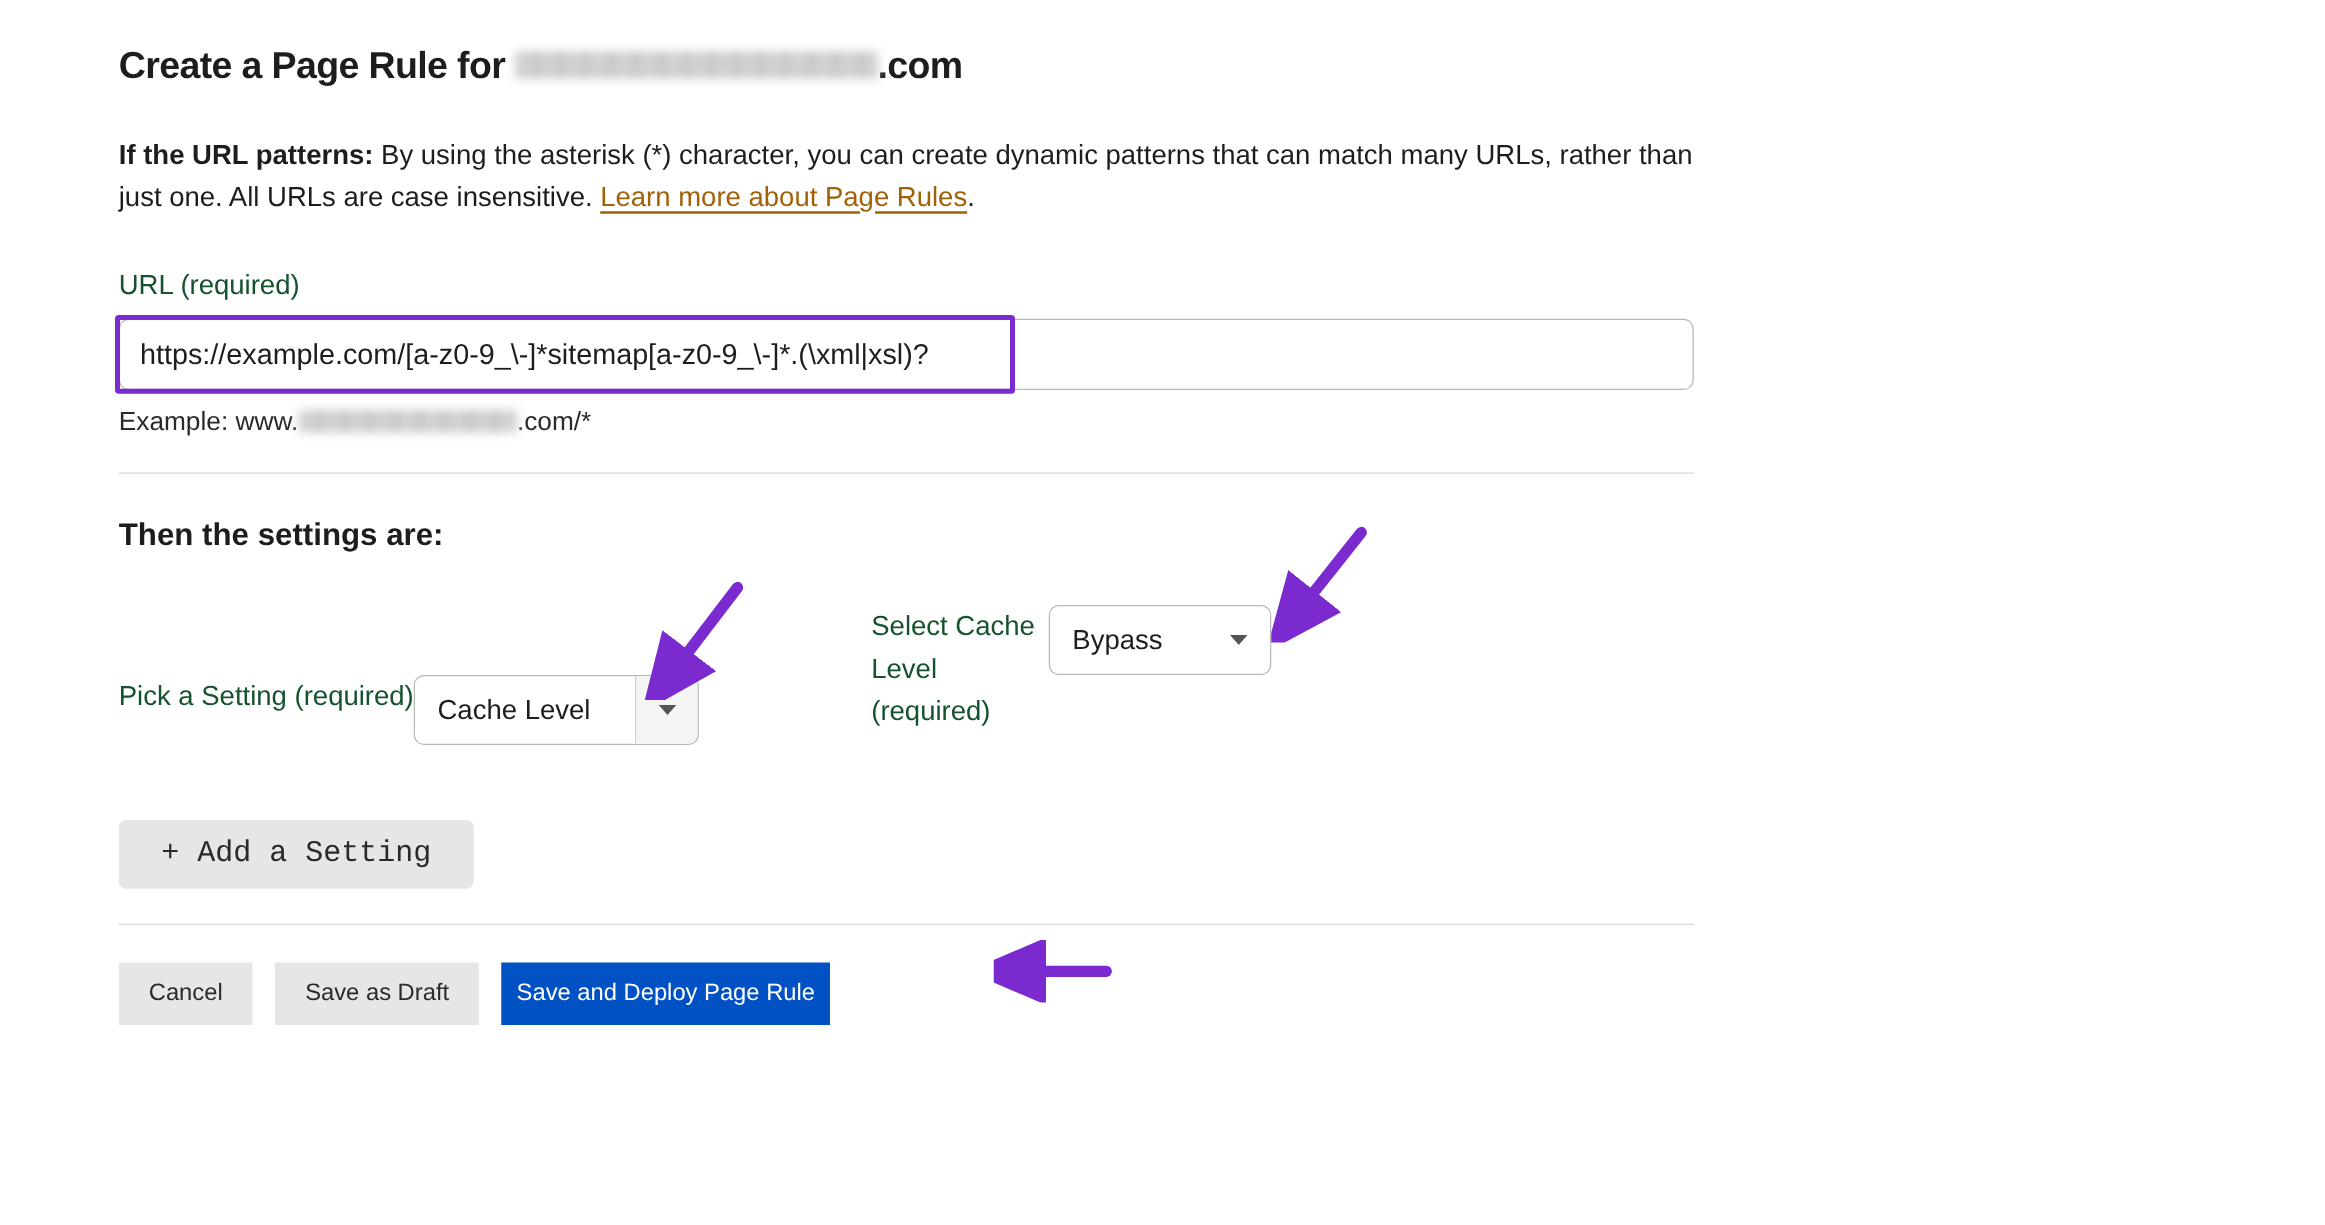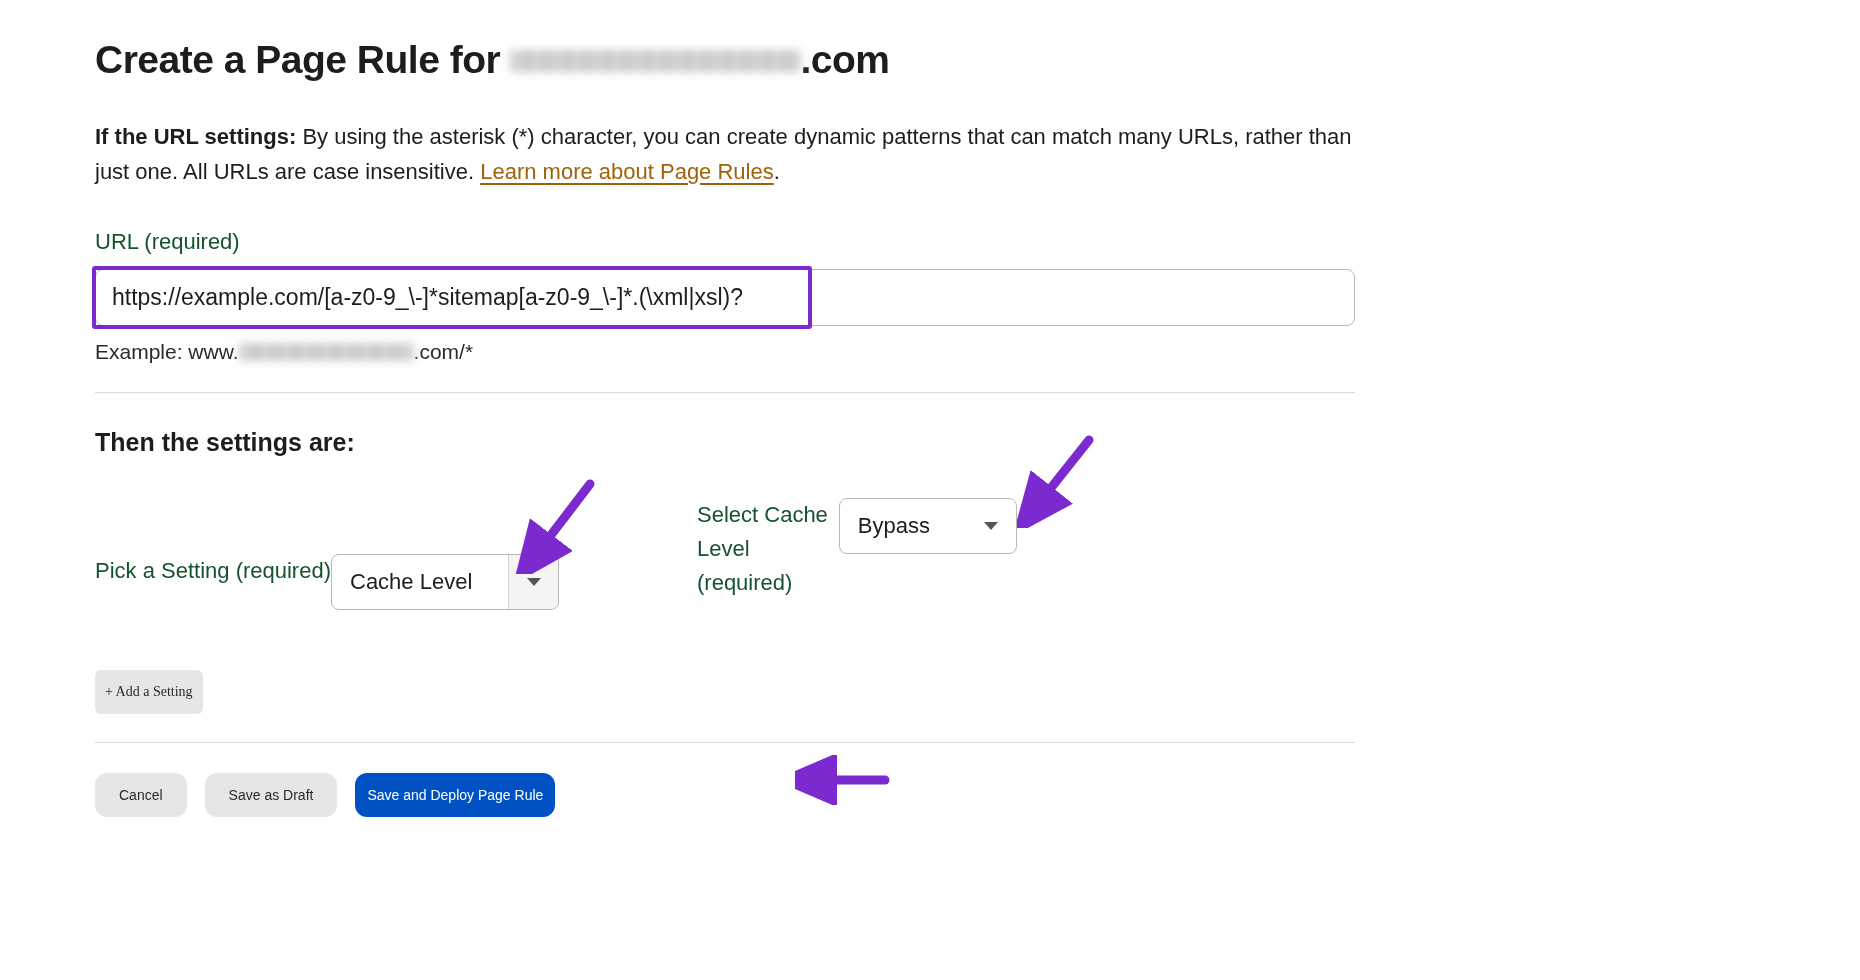--- a/index.html
+++ b/index.html
@@ -12,21 +12,21 @@
     background: #ffffff;
     padding: 30px 95px;
     color: #1d1d1d;
     font-size: 22px;
     line-height: 1.55;
   }
   .container {
     max-width: 1260px;
   }
   h1.page-title {
-    font-size: 39px;
+    font-size: 30px;
     font-weight: 700;
     margin-bottom: 30px;
     letter-spacing: -0.5px;
   }
   .domain-prefix {
     font-weight: 700;
   }
   .obscured {
     display: inline-block;
     vertical-align: middle;
@@ -161,41 +161,41 @@
     pointer-events: none;
   }
   .arrow-svg {
     width: 90px;
     height: 100px;
   }
   .add-setting-btn {
     background: #e6e6e6;
     border: none;
     border-radius: 6px;
-    padding: 14px 10px;
-    font-size: 14px;
+    padding: 14px 34px;
+    font-size: 24px;
     color: #2a2a2a;
     cursor: pointer;
-    font-family: Liberation Serif, serif;
+    font-family: Liberation Mono, monospace;
   }
   .add-row {
     margin-bottom: 28px;
   }
   .footer-row {
     display: flex;
     gap: 18px;
     align-items: center;
     margin-top: 28px;
     position: relative;
   }
   .btn {
     border: none;
-    border-radius: 12px;
+    border-radius: 0;
     padding: 14px 24px;
-    font-size: 14px;
+    font-size: 19px;
     cursor: pointer;
     font-family: inherit;
   }
   .btn-secondary {
     background: #e6e6e6;
     color: #2a2a2a;
   }
   .btn-primary {
     background: #0051c3;
     color: #ffffff;
@@ -205,21 +205,21 @@
 </head>
 <body>
 
 <div class="container">
 
   <h1 class="page-title">
     <span>Create a Page Rule for </span><span class="obscured"></span><span class="domain-prefix">.com</span>
   </h1>
 
   <p class="intro">
-    <span class="intro-bold">If the URL settings:</span><span> By using the asterisk (*) character, you can create dynamic patterns that can match many URLs, rather than just one. All URLs are case insensitive. </span><a href="#" class="learn-more">Learn more about Page Rules</a><span>.</span>
+    <span class="intro-bold">If the URL patterns:</span><span> By using the asterisk (*) character, you can create dynamic patterns that can match many URLs, rather than just one. All URLs are case insensitive. </span><a href="#" class="learn-more">Learn more about Page Rules</a><span>.</span>
   </p>
 
   <div class="field-section">
     <label class="field-label">URL (required)</label>
     <div class="url-highlight-wrap">
       <input type="text" class="url-input" value="https://example.com/[a-z0-9_\-]*sitemap[a-z0-9_\-]*.(\xml|xsl)?" style="">
       <div class="url-highlight-box"></div>
     </div>
     <div class="example-text">
       <span>Example: www.</span><span class="obscured obscured-small"></span><span>.com/*</span>

